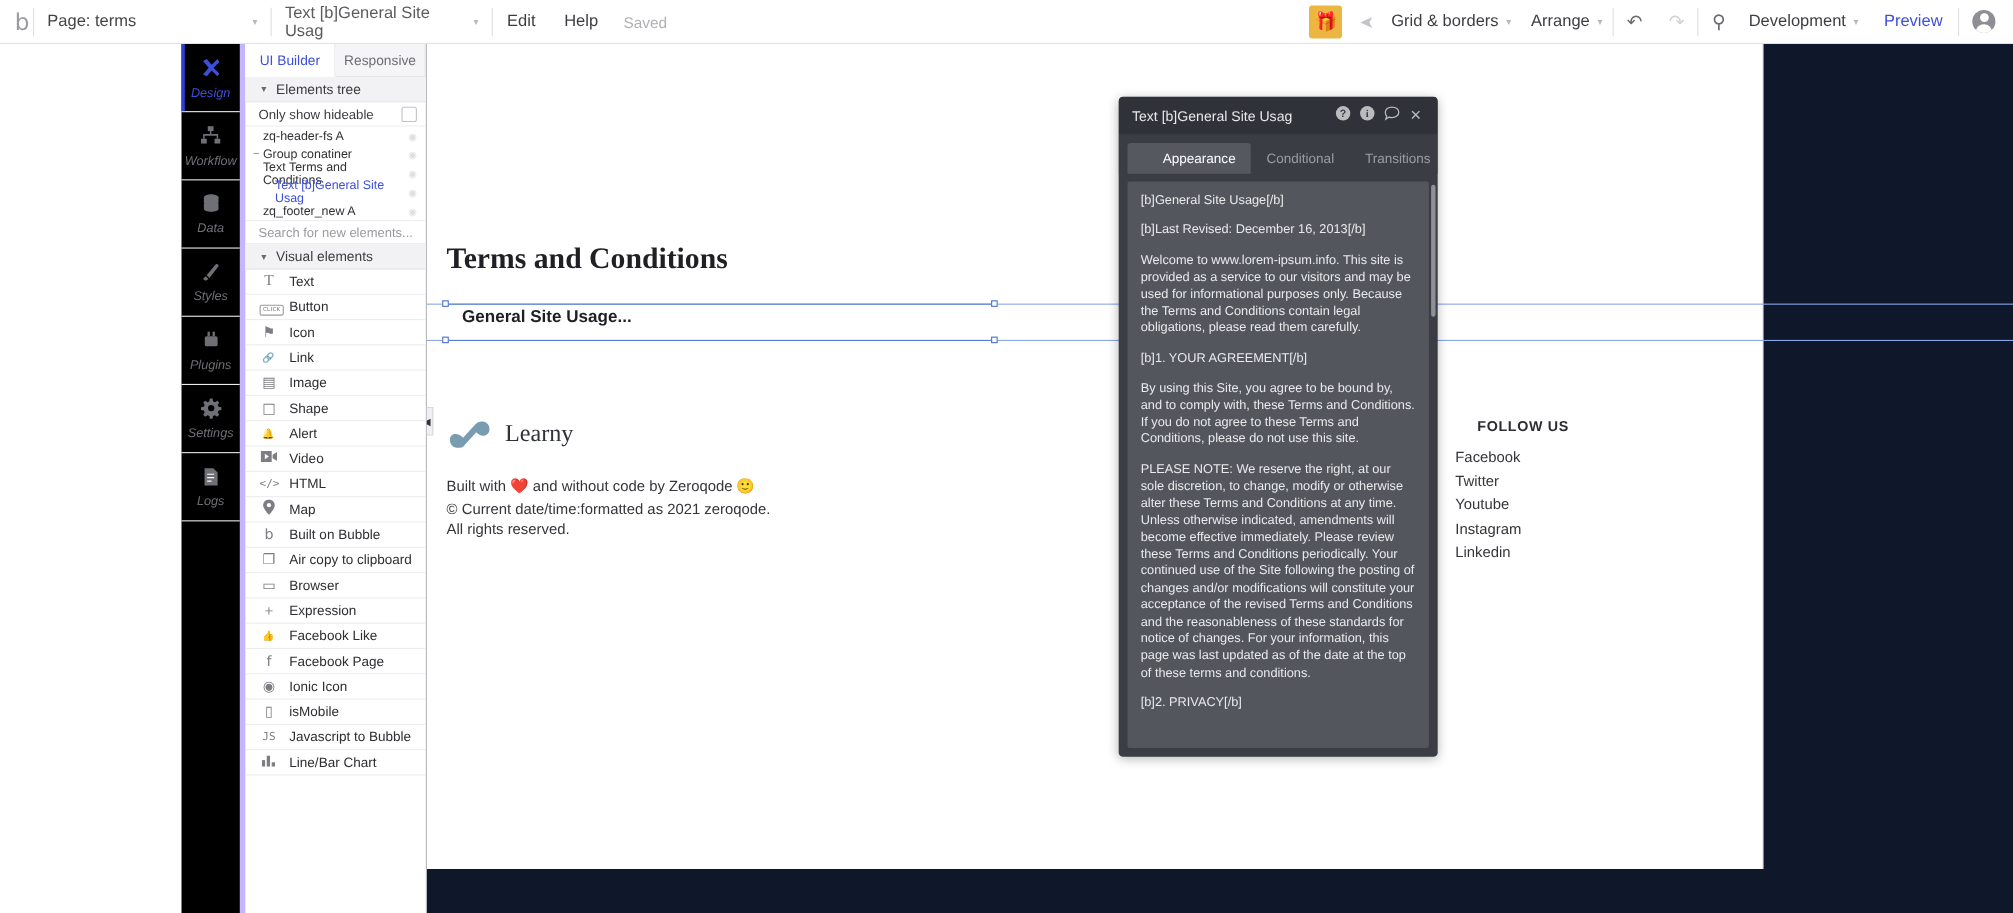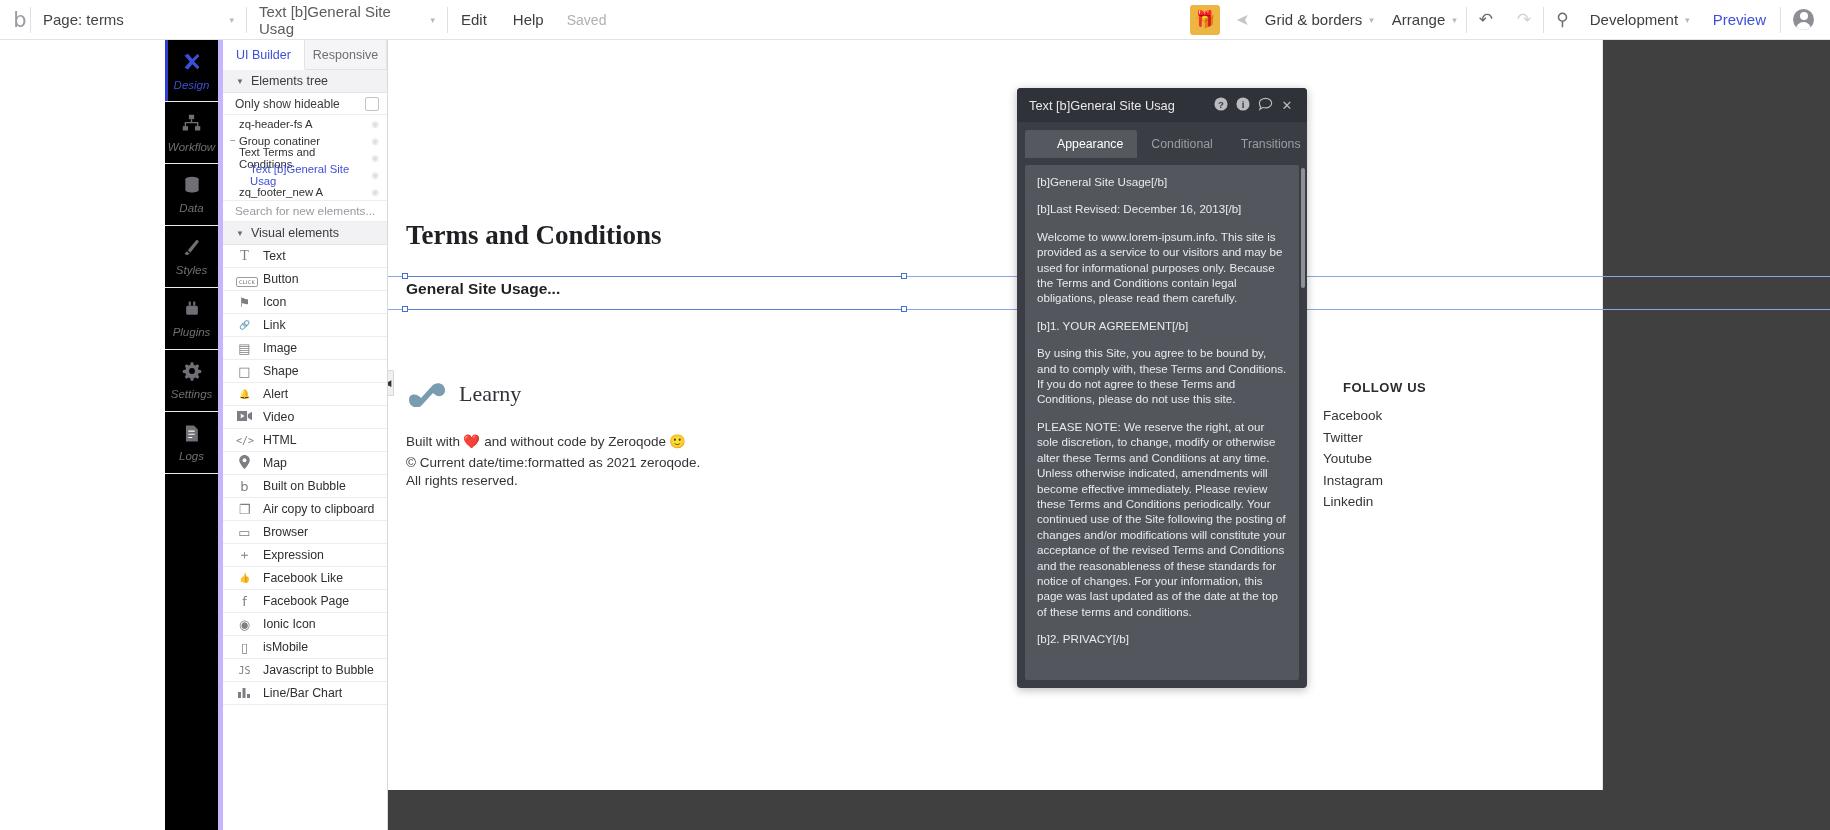--- a/index.html
+++ b/index.html
@@ -117,33 +117,33 @@
   .velem .ico.sm { font-size: 9px; }
   .velem .ico.mono { font-family: "DejaVu Sans Mono", monospace; font-size: 10px; }
   .btnico {
     border: 1px solid #9a9aa0; border-radius: 2px; font-size: 5px;
     padding: 1px 2px; color: #6e6e75; letter-spacing: .3px;
   }
 
   
   .canvas {
     position: absolute; top: 40px; left: 388px; right: 0; bottom: 0;
-    background: #404040; overflow: hidden;
+    background: #0f172a; overflow: hidden;
   }
   .page {
     position: absolute; top: 0; left: 0; width: 1215px; height: 750px;
     background: #fff; border-right: 1px solid #e6e6e9;
   }
   .page-title {
     position: absolute; left: 18px; top: 180px;
     font-size: 27px; font-weight: bold; color: #1f1f24;
     font-family: "Liberation Serif", serif;
   }
   .sel-text {
-    position: absolute; left: 18px; top: 240px;
+    position: absolute; left: 32px; top: 240px;
     font-size: 15.5px; font-weight: bold; color: #1f1f24;
   }
   .selbox {
     position: absolute; left: 17px; top: 236px; width: 500px; height: 34px;
     border-top: 1px solid #5b7fd6; border-bottom: 1px solid #5b7fd6;
   }
   .sel-hline {
     position: absolute; height: 0; border-top: 1px solid #8aa7e6;
     left: 0; width: 1442px;
   }

